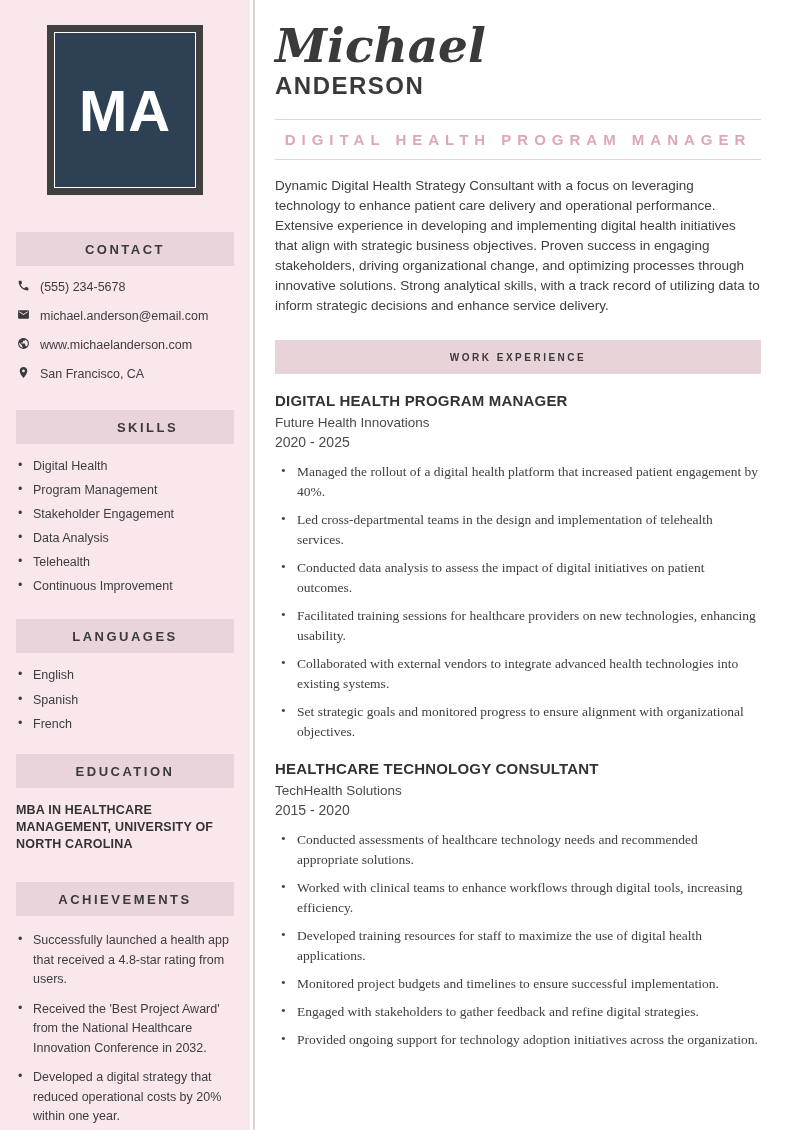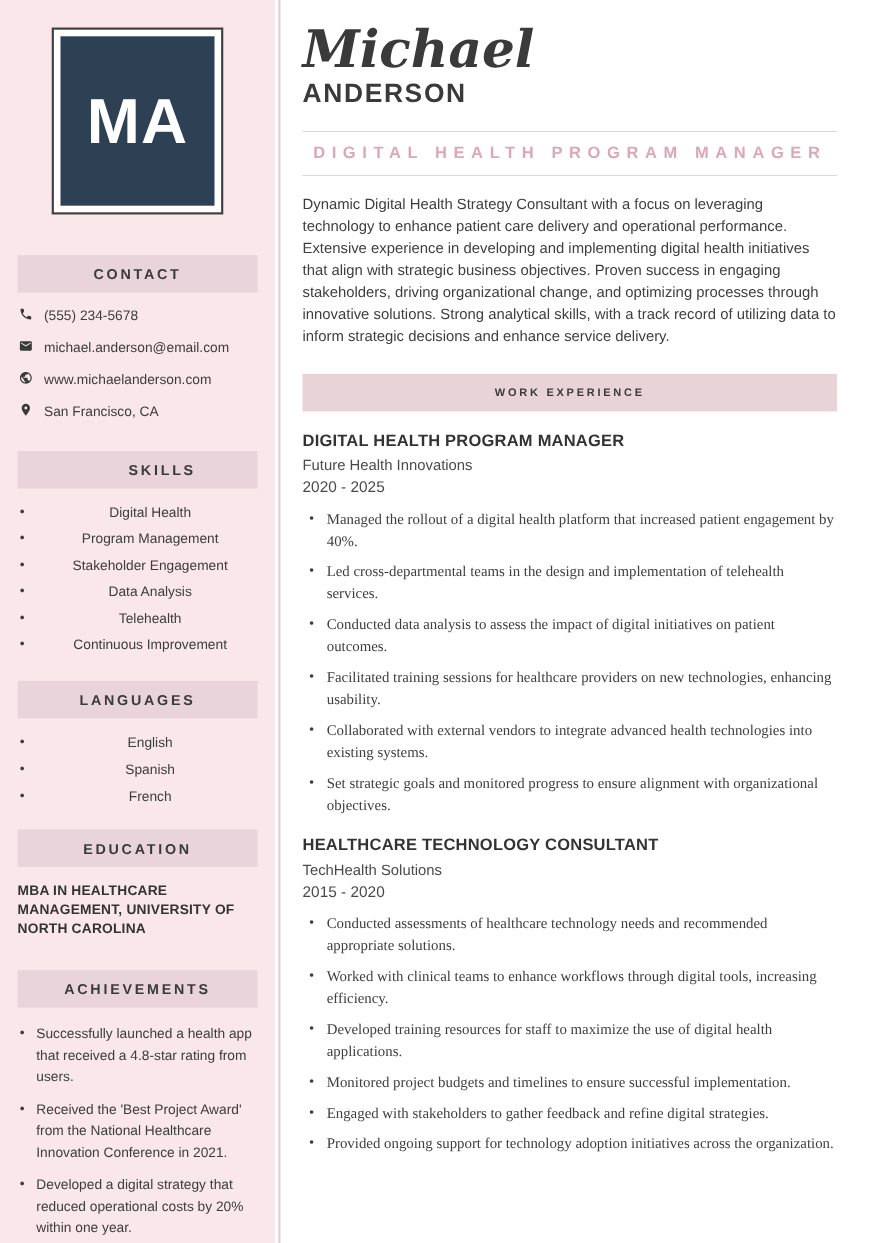--- a/index.html
+++ b/index.html
@@ -4,39 +4,39 @@
 <style>
   * { margin:0; padding:0; box-sizing:border-box; }
   html,body { width:800px; background:#fff; font-family:"Liberation Sans", sans-serif; }
   .page { position:relative; width:800px; height:1130px; background:#ffffff; overflow:hidden; }
 
   
   .sidebar { position:absolute; left:0; top:0; width:250px; height:1130px; background:#f9e7ec; }
   .vline { position:absolute; left:253px; top:0; width:2px; height:1130px; background:#ddd1d6; }
 
   .avatar-frame { width:156px; height:170px; margin:25px auto 0; background:#ffffff;
-                  border:2px solid #404040; display:flex; align-items:center; justify-content:center; }
+                  border:7px solid #404040; display:flex; align-items:center; justify-content:center; }
   .avatar { width:140px; height:154px; background:#2e4154; color:#ffffff; display:flex;
             align-items:center; justify-content:center; font-size:58px; font-weight:bold; letter-spacing:1px; }
 
   .side-band { margin:0 16px; height:34px; background:#e8d4da; color:#3a3a3a;
                font-size:13px; font-weight:bold; letter-spacing:2.5px;
                display:flex; align-items:center; justify-content:center; }
   .band-contact { margin-top:37px; }
   .band-skills { margin-top:28px;padding-left:45px; }
   .band-languages { margin-top:26px; }
   .band-education { margin-top:23px; }
   .band-achievements { margin-top:29px; }
 
   .contact-list { margin:13px 10px 0 17px; list-style:none; }
   .contact-item { display:flex; align-items:center; gap:10px; margin-bottom:13px;
                   font-size:12.5px; color:#3d3d3d; }
   .contact-item svg { flex:0 0 auto; }
 
-  .side-list { margin:15px 10px 0 18px; list-style:none;text-align:center; }
+  .side-list { margin:15px 10px 0 18px; list-style:none; }
   .side-list li { position:relative; padding-left:15px; font-size:12.5px; color:#3d3d3d; margin-bottom:10px; }
   .side-list li::before { content:"•"; position:absolute; left:0; top:-1px; color:#3d3d3d; }
   .lang-list li { margin-bottom:10.5px; }
 
   .education-text { margin:14px 16px 0; font-size:12.5px; font-weight:bold; color:#333333;
                     line-height:17px; letter-spacing:0.2px; }
 
   .ach-list { margin:15px 12px 0 18px; list-style:none; }
   .ach-list li { position:relative; padding-left:15px; font-size:12.5px; color:#3d3d3d;
                  line-height:19.5px; margin-bottom:10px; }
@@ -123,21 +123,21 @@
       <li>Spanish</li>
       <li>French</li>
     </ul>
 
     <div class="side-band band-education">EDUCATION</div>
     <div class="education-text">MBA IN HEALTHCARE MANAGEMENT, UNIVERSITY OF NORTH CAROLINA</div>
 
     <div class="side-band band-achievements">ACHIEVEMENTS</div>
     <ul class="ach-list">
       <li>Successfully launched a health app that received a 4.8-star rating from users.</li>
-      <li>Received the 'Best Project Award' from the National Healthcare Innovation Conference in 2021.</li>
+      <li>Received the 'Best Project Award' from the National Healthcare Innovation Conference in 2032.</li>
       <li>Developed a digital strategy that reduced operational costs by 20% within one year.</li>
     </ul>
   </aside>
 
   <div class="vline"></div>
 
   <main class="main">
 
     <div class="first-name">Michael</div>
     <div class="last-name">ANDERSON</div>

